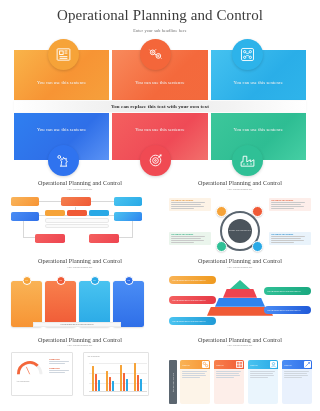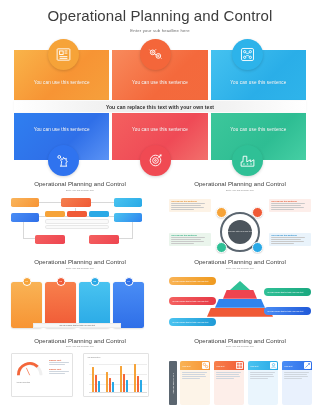--- a/index.html
+++ b/index.html
@@ -3,21 +3,21 @@
 <meta charset="utf-8">
 <style>
   * { box-sizing: border-box; margin:0; padding:0; }
   html,body { width:320px; height:411px; overflow:hidden; }
   body {
     font-family: "Liberation Sans", sans-serif;
     background:#ffffff;
     color:#3a3a3a;
     -webkit-font-smoothing:antialiased;
   }
-  .page { position:relative; width:320px; height:411px; }
+  .page { position:relative; width:320px; height:411px;font-family:Liberation Serif, serif; }
 
   
   .main-title {
     text-align:center;
     font-size:15px;
     font-weight:400;
     color:#3c3c3c;
     letter-spacing:.1px;
     padding-top:7px;
   }

